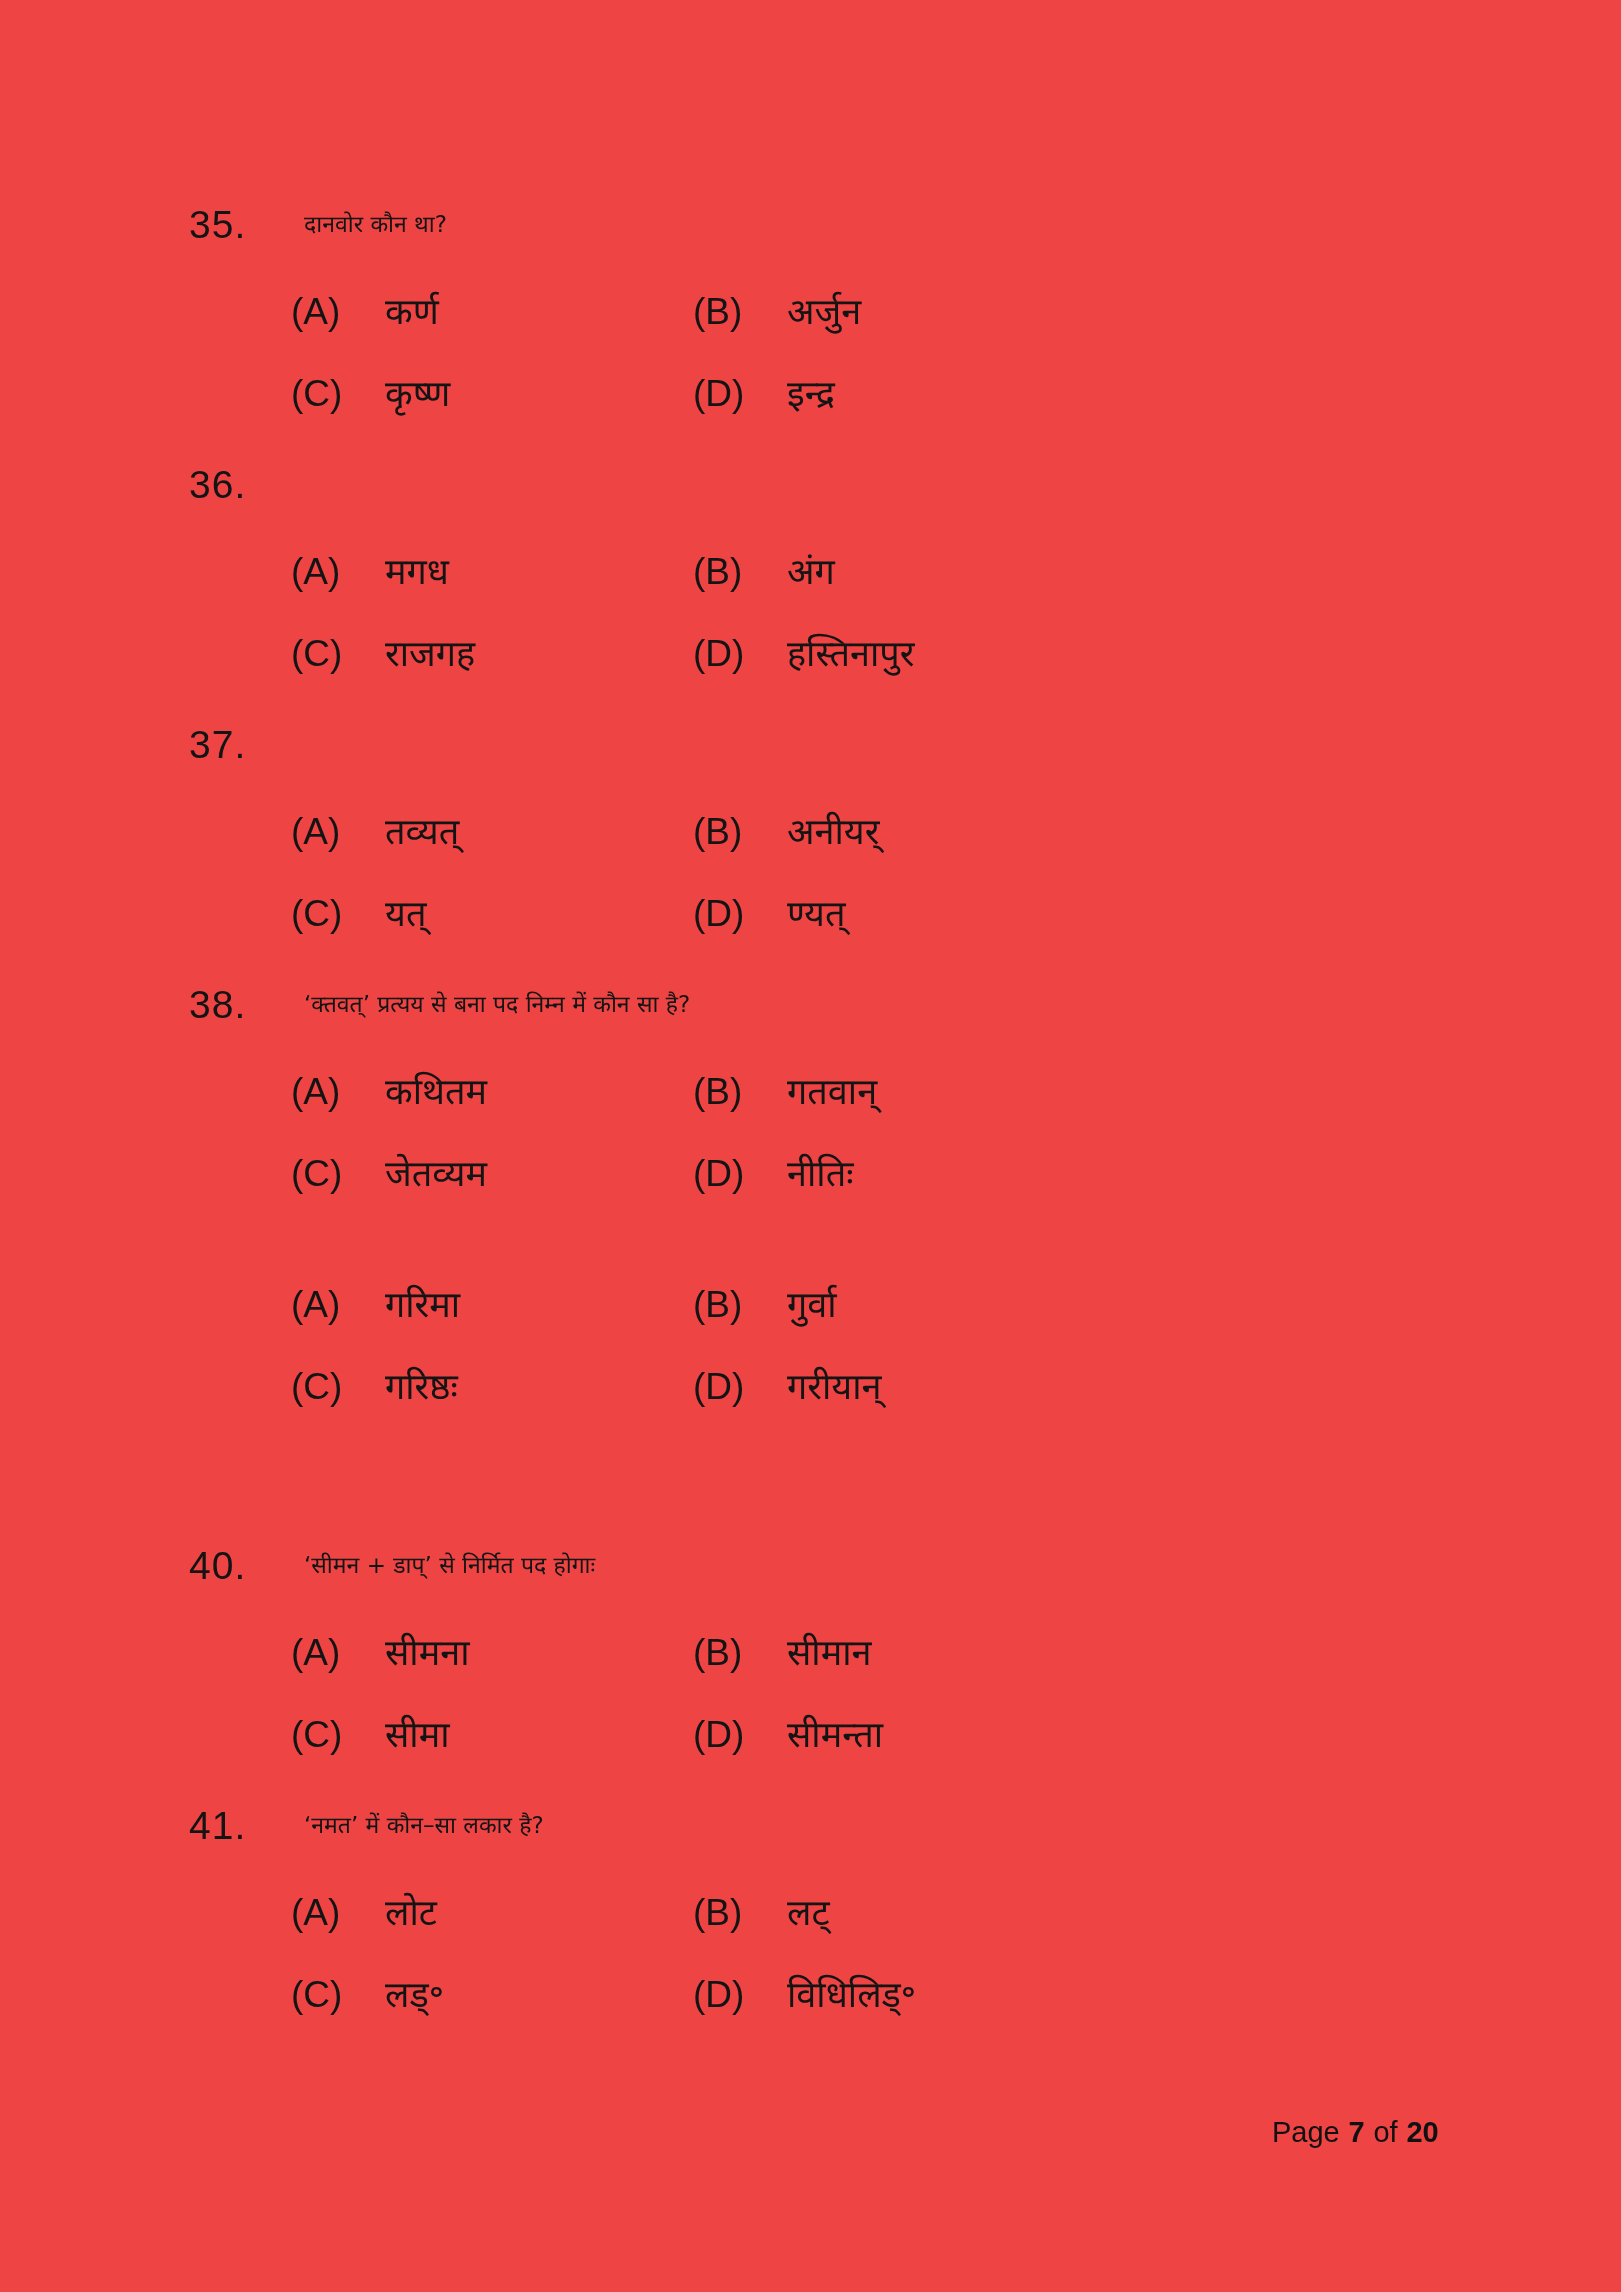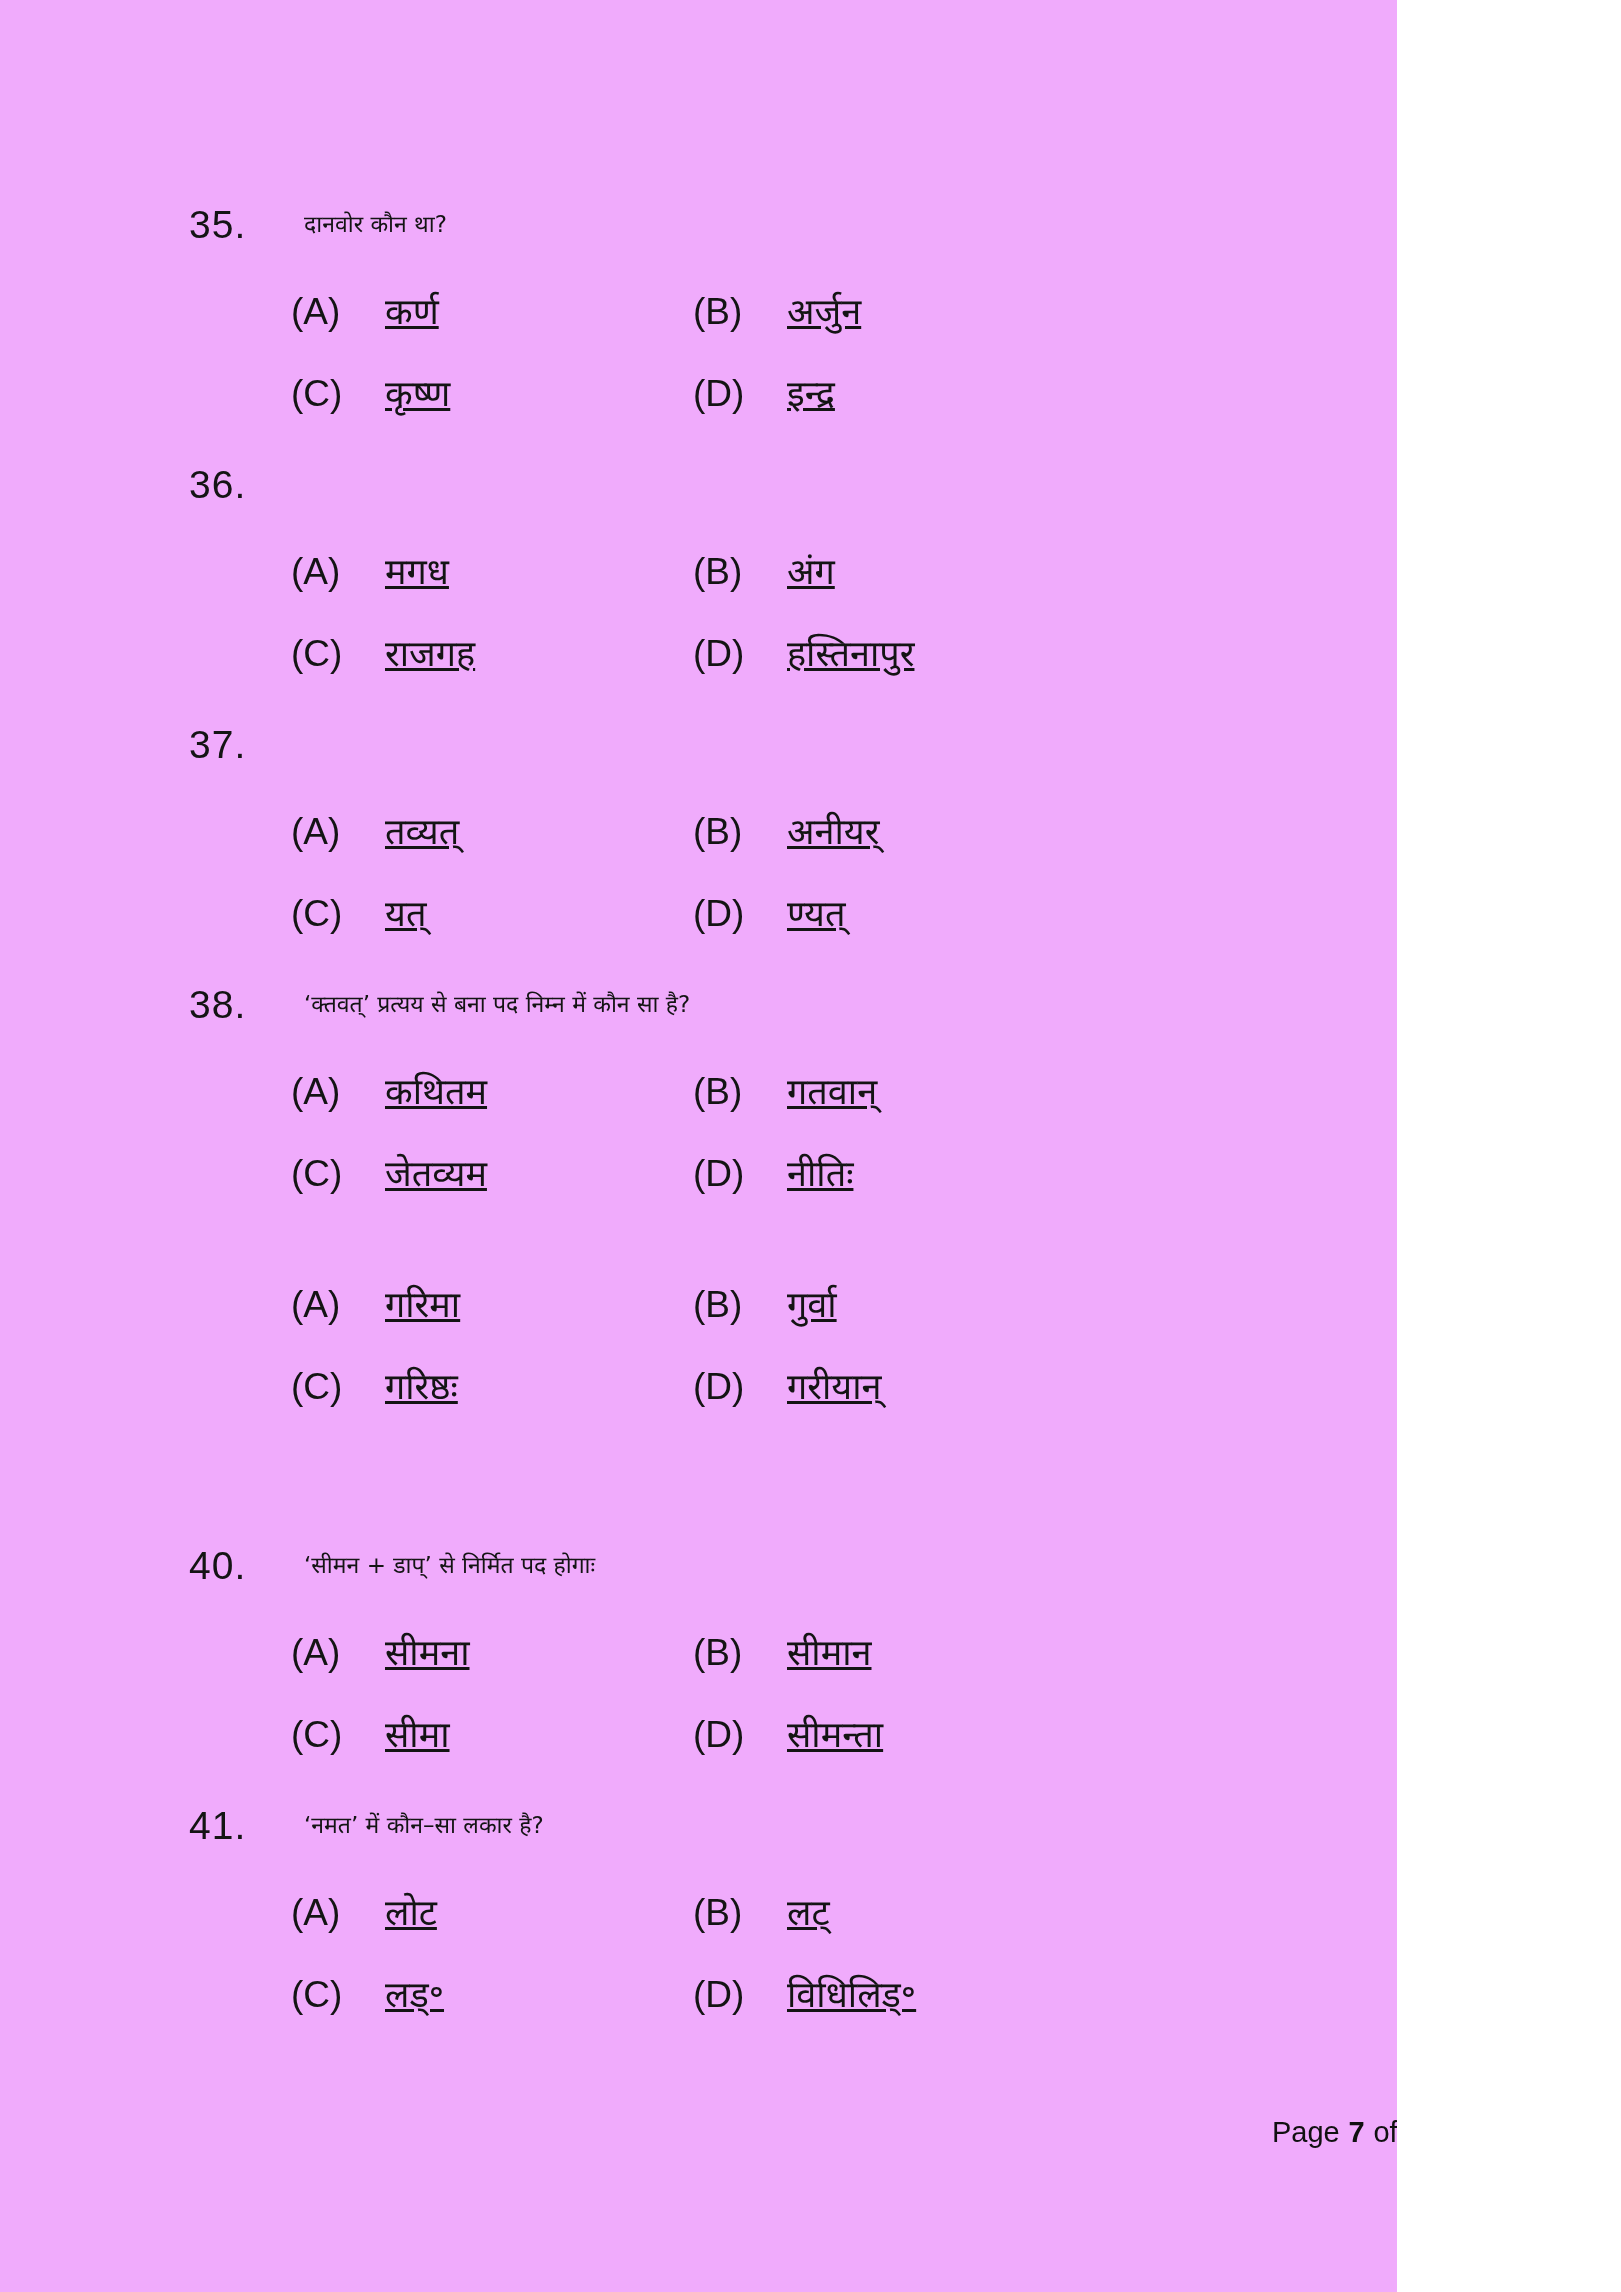--- a/index.html
+++ b/index.html
@@ -1,20 +1,20 @@
 <!DOCTYPE html>
 <html><head>
 <meta charset="utf-8">
 <style>
   html, body { margin: 0; padding: 0; background: #ffffff; }
   .page {
     position: relative;
-    width: 1397px;
+    width: 1621px;
     height: 2293px;
-    background: #f0abfc;
+    background: #ef4444;
     color: #141414;
     font-family: "DejaVu Sans", sans-serif;
     overflow: hidden;
   }
   .questions {
     position: absolute;
     top: 201px;
     left: 189px;
     right: 59px;
   }
@@ -51,21 +51,20 @@
     flex: none;
     width: 94px;
     font-family: "Liberation Sans", "DejaVu Sans", sans-serif;
     font-size: 37px;
     line-height: 45px;
   }
   .opt-text {
     font-size: 36px;
     line-height: 45px;
     white-space: nowrap;
-    text-decoration: underline;
   }
   .footer {
     position: absolute;
     top: 2115px;
     left: 1260px;
     display: flex;
     gap: 8.8px;
     font-family: "Liberation Sans", "DejaVu Sans", sans-serif;
     font-size: 29px;
     line-height: 35px;

